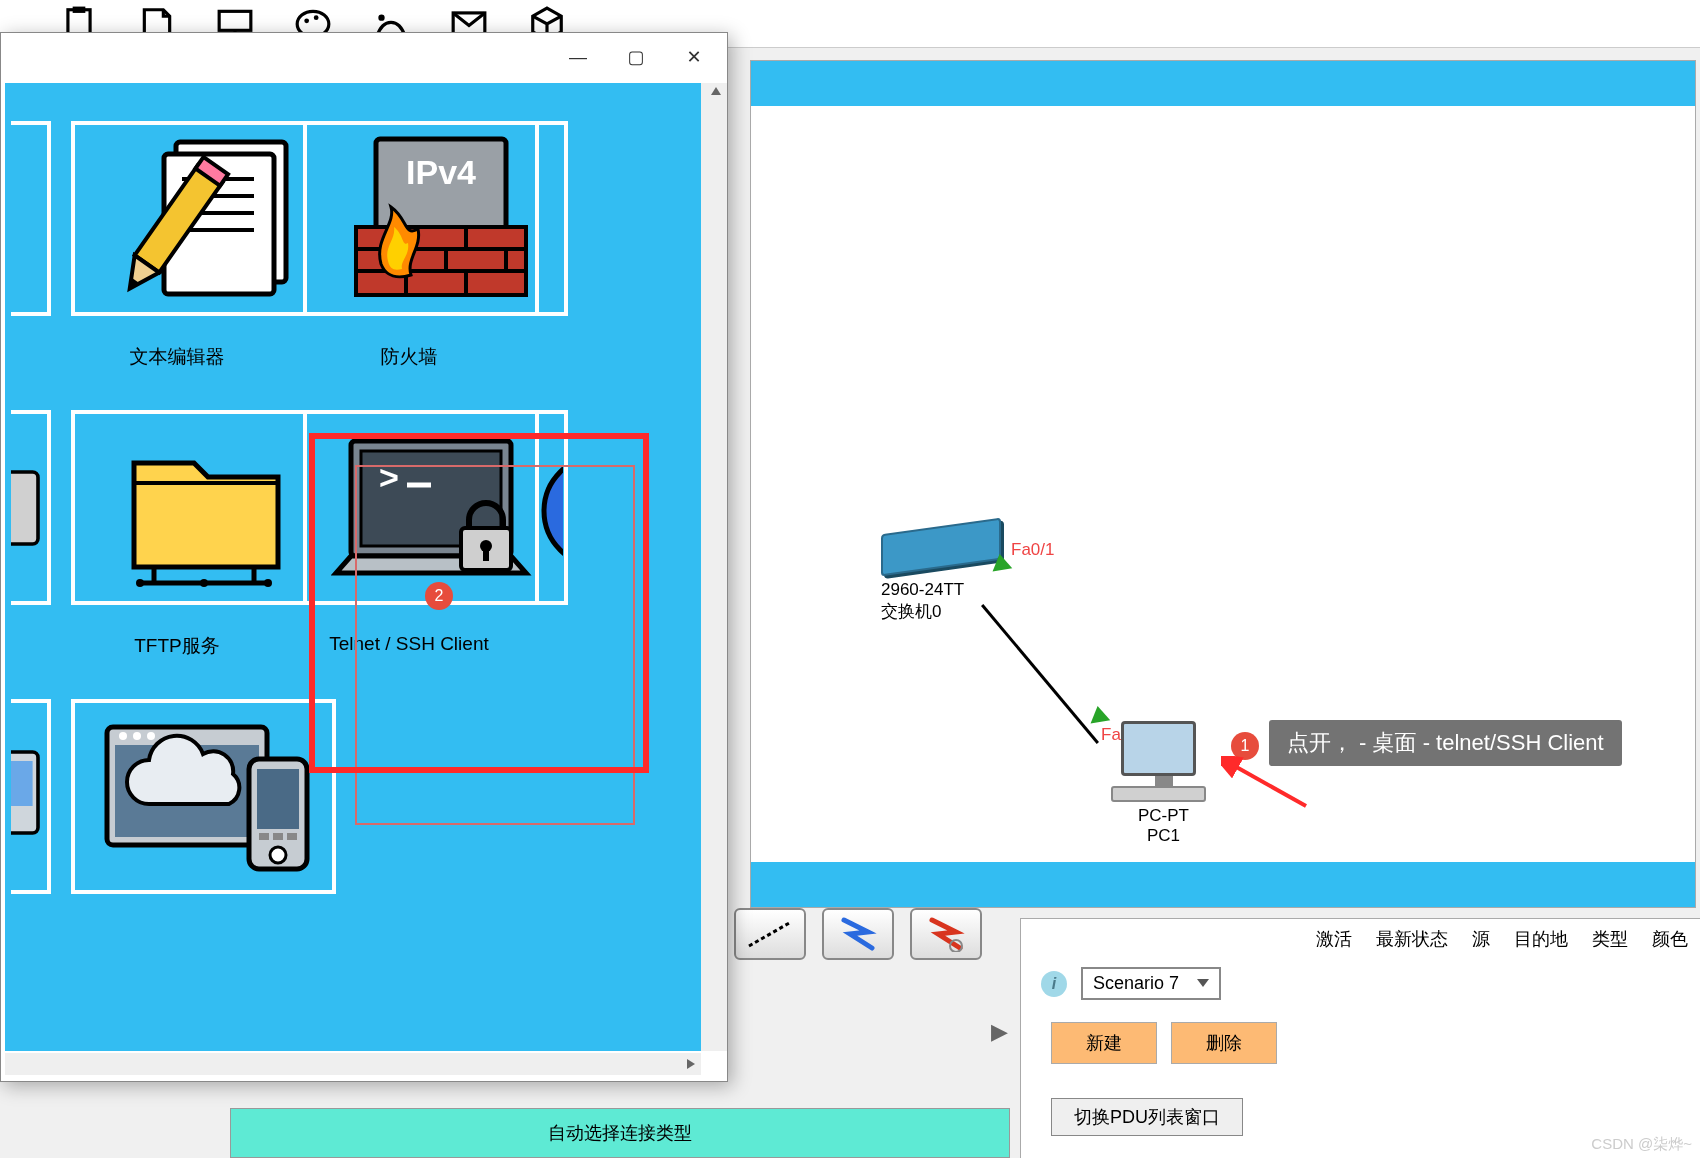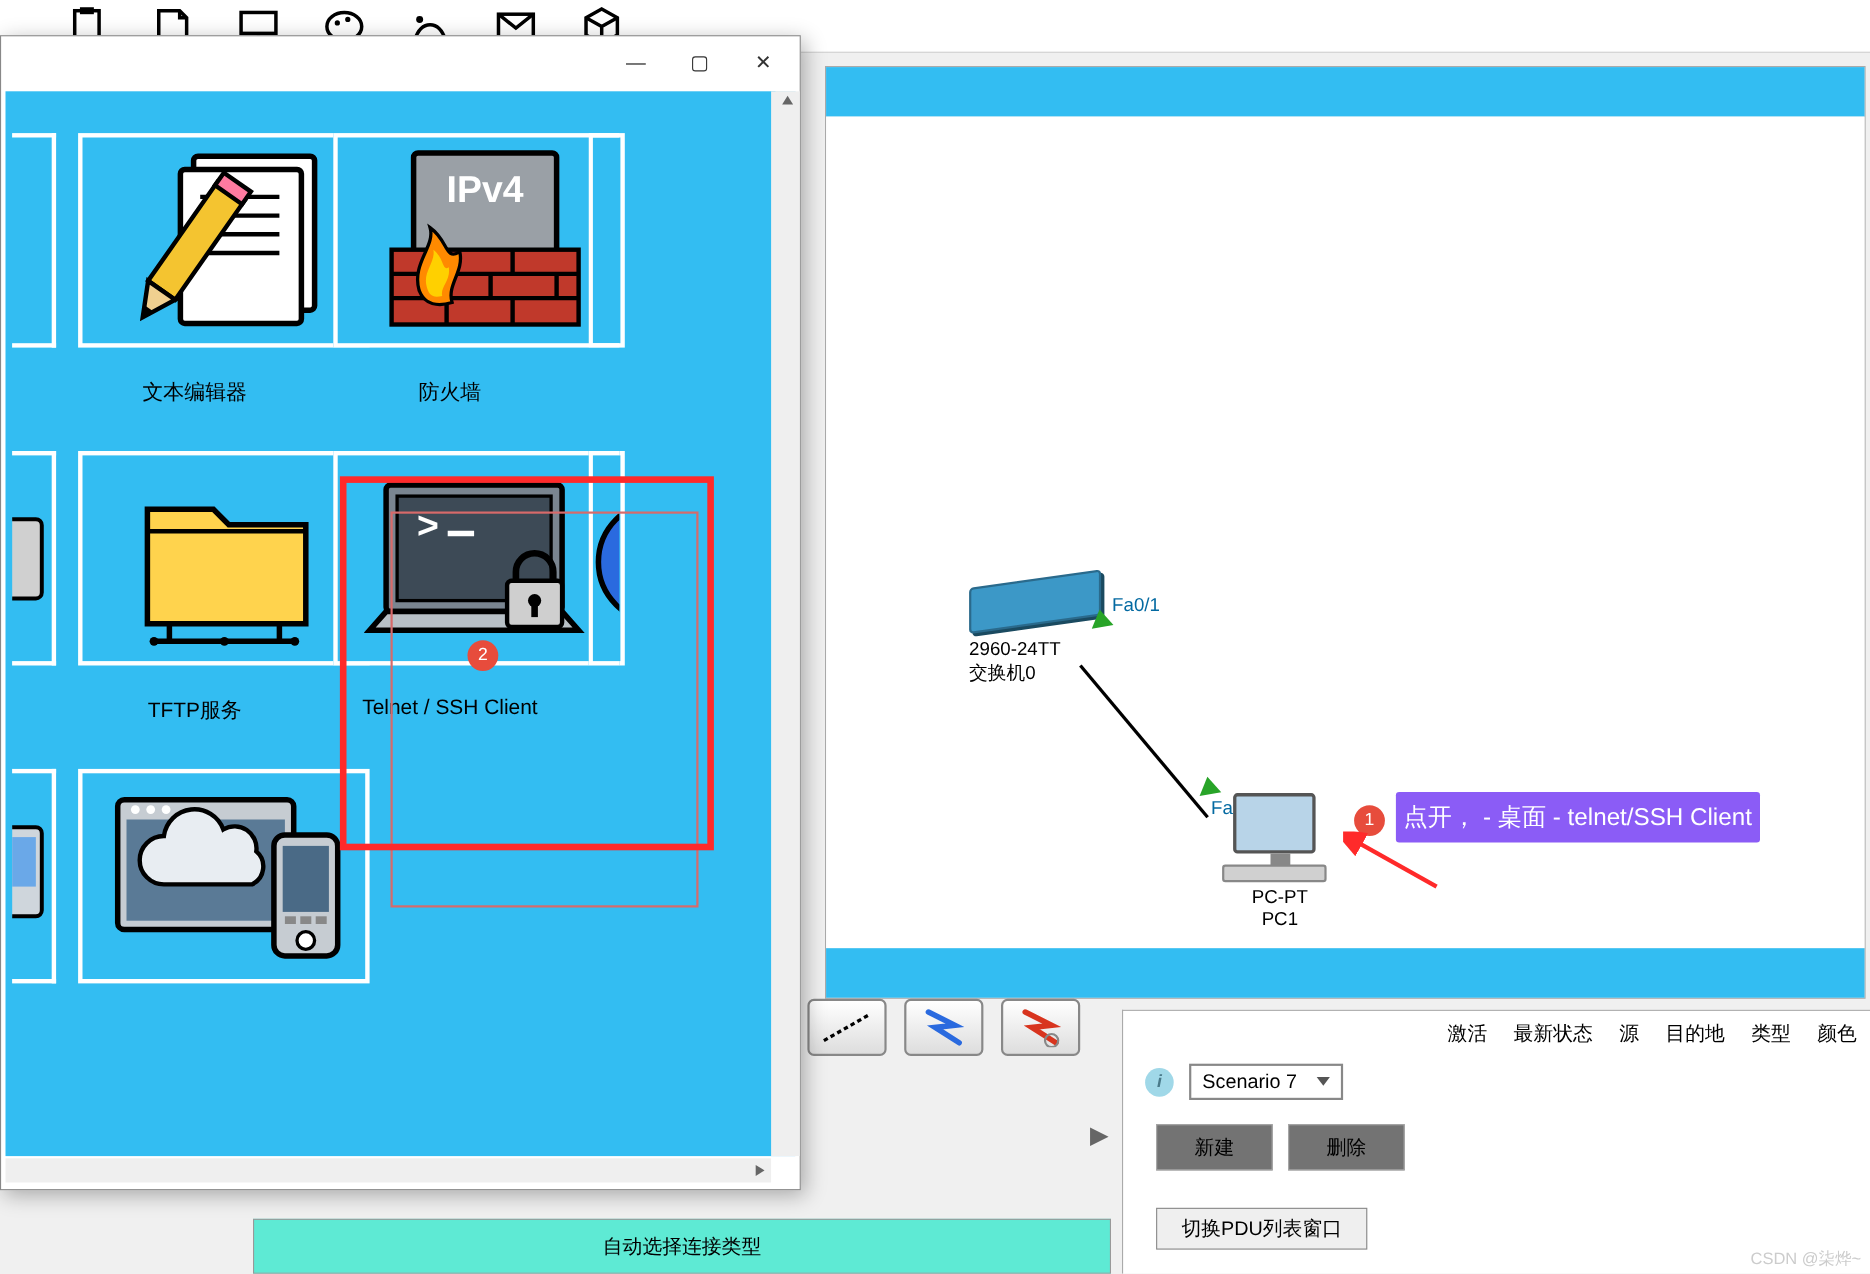--- a/index.html
+++ b/index.html
@@ -20,35 +20,35 @@
   .switch-icon { position: absolute; left: 130px; top: 420px; width: 120px; height: 42px; }
   .switch-body { width: 120px; height: 42px; background: #3c98c7; border: 2px solid #2a6a8c; border-radius: 4px; transform: skewY(-8deg); box-shadow: 3px 3px 0 #1a4a60; }
   .switch-label { text-align: left; font-size: 17px; color: #000; margin-top: 12px; white-space: pre-line; }
   .pc-icon { position: absolute; left: 370px; top: 615px; }
   .pc-monitor { width: 75px; height: 55px; background: #b8d4e8; border: 3px solid #555; border-radius: 4px; }
   .pc-stand { width: 18px; height: 12px; background: #888; margin: 0 auto; }
   .pc-base { width: 95px; height: 16px; background: #d0d0d0; border: 2px solid #888; border-radius: 3px; margin-left: -10px; margin-top: -2px; }
   .pc-label { text-align: center; font-size: 17px; color: #000; margin-top: 4px; white-space: pre-line; }
   .link-line { position: absolute; left: 230px; top: 500px; width: 3px; height: 180px; background: #000; transform: rotate(-40deg); transform-origin: top left; }
   .triangle-up { position: absolute; width: 0; height: 0; border-left: 10px solid transparent; border-right: 10px solid transparent; border-bottom: 16px solid #28a428; }
-  .port-label { position: absolute; font-size: 17px; color: #0369a1; }
+  .port-label { position: absolute; font-size: 17px; color: #ef4444; }
   
   
   .callout-badge { width: 28px; height: 28px; border-radius: 50%; background: #e74c3c; color: #fff; display: inline-flex; align-items: center; justify-content: center; font-size: 16px; position: absolute; }
-  .callout-box { position: absolute; background: #8b5cf6; color: #fff; padding: 8px 7px; font-size: 22px; border-radius: 3px; }
+  .callout-box { position: absolute; background: #737373; color: #fff; padding: 8px 18px; font-size: 22px; border-radius: 3px; }
   .red-arrow { position: absolute; }
   
   
   .sim-right { position: absolute; bottom: 0; right: 0; width: 680px; height: 240px; background: #fff; border-top: 1px solid #aaa; border-left: 1px solid #aaa; }
   .sim-tabs { display: flex; justify-content: flex-end; gap: 24px; padding: 8px 12px; font-size: 18px; color: #000; margin-left: 11px; }
   .sim-row { display: flex; align-items: center; gap: 14px; padding: 8px 20px; }
   .scenario-select { border: 2px solid #888; padding: 4px 40px 4px 10px; font-size: 18px; position: relative; }
   .scenario-select::after { content: ""; position: absolute; right: 10px; top: 10px; width: 0; height: 0; border-left: 6px solid transparent; border-right: 6px solid transparent; border-top: 8px solid #555; }
   .sim-buttons { display: flex; gap: 14px; padding: 14px 30px; }
-  .sim-btn { border: 1px solid #aaa; background: #737373; padding: 8px 34px; font-size: 18px; }
+  .sim-btn { border: 1px solid #aaa; background: #fdba74; padding: 8px 34px; font-size: 18px; }
   .pdu-toggle { border: 1px solid #888; background: #efefef; padding: 6px 22px; font-size: 18px; margin-left: 30px; margin-top: 20px; display: inline-block; }
   .info-icon { width: 26px; height: 26px; border-radius: 50%; background: #a0d8e8; color: #4a7a8a; display: inline-flex; align-items: center; justify-content: center; font-style: italic; font-weight: bold; font-size: 16px; }
   .play-btn { position: absolute; left: -30px; top: 100px; font-size: 22px; color: #666; }
   
   
   .sim-left { position: absolute; bottom: 190px; left: 734px; width: 260px; height: 60px; display: flex; gap: 16px; }
   .tool-btn { width: 72px; height: 52px; border: 2px solid #888; border-radius: 6px; background: linear-gradient(#fff, #ddd); display: flex; align-items: center; justify-content: center; }
   
   
   .footer-bar { position: absolute; bottom: 0; left: 230px; width: 780px; height: 50px; border: 1px solid #999; background: #5eead4; display: flex; align-items: center; justify-content: center; font-size: 18px; }

